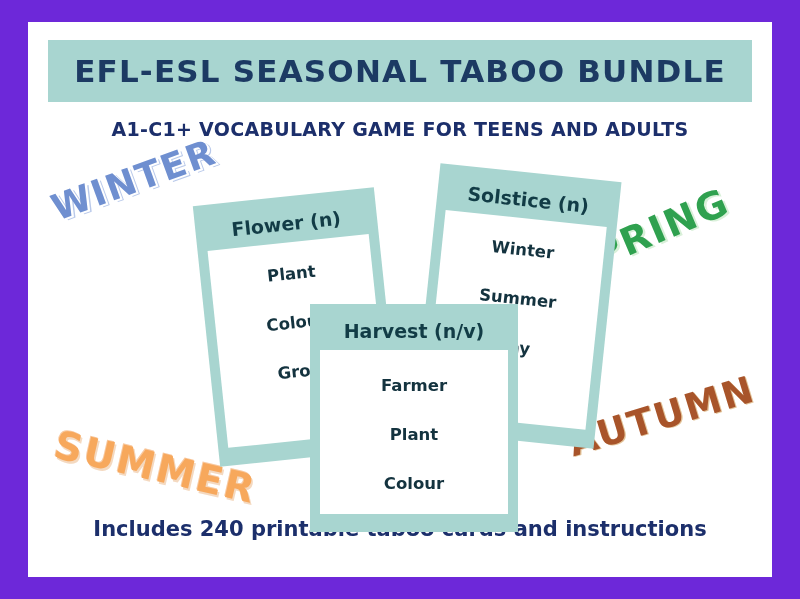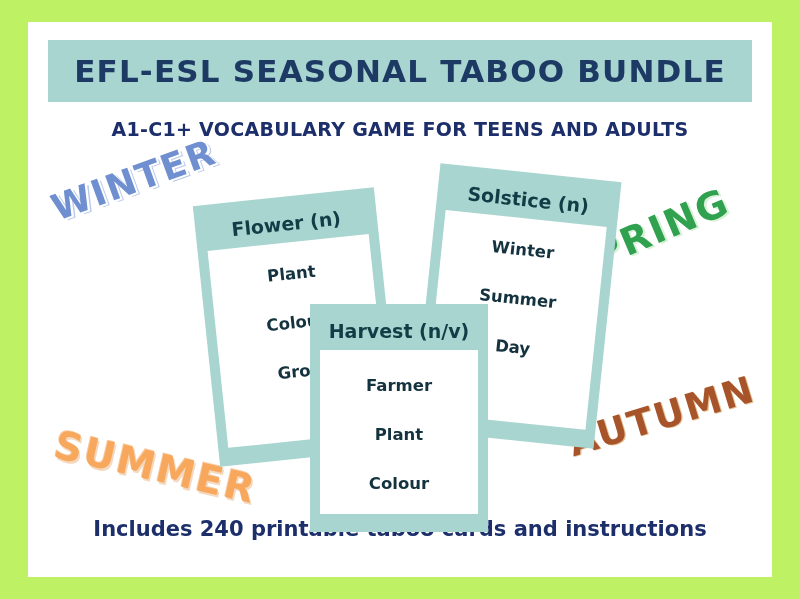--- a/index.html
+++ b/index.html
@@ -10,21 +10,21 @@
     width: 800px;
     height: 599px;
     overflow: hidden;
     background: #a8d5d0;
     font-family: "Liberation Sans", sans-serif;
   }
   .poster {
     position: relative;
     width: 800px;
     height: 599px;
-    background: #bef264;
+    background: #6d28d9;
     box-sizing: border-box;
   }
   .inner {
     position: absolute;
     left: 28px;
     top: 22px;
     width: 744px;
     height: 555px;
     background: #ffffff;
     overflow: hidden;
@@ -165,21 +165,21 @@
     left: 398px;
     top: 150px;
     width: 182px;
     height: 268px;
     transform: rotate(6deg);
     z-index: 2;
   }
   .card-harvest {
     left: 282px;
     top: 282px;
-    width: 178px;
+    width: 208px;
     height: 228px;
     z-index: 5;
   }
   .card-harvest .card-body { padding-top: 26px; }
 </style>
 </head>
 <body>
 
 <div class="poster">
   <div class="inner">

